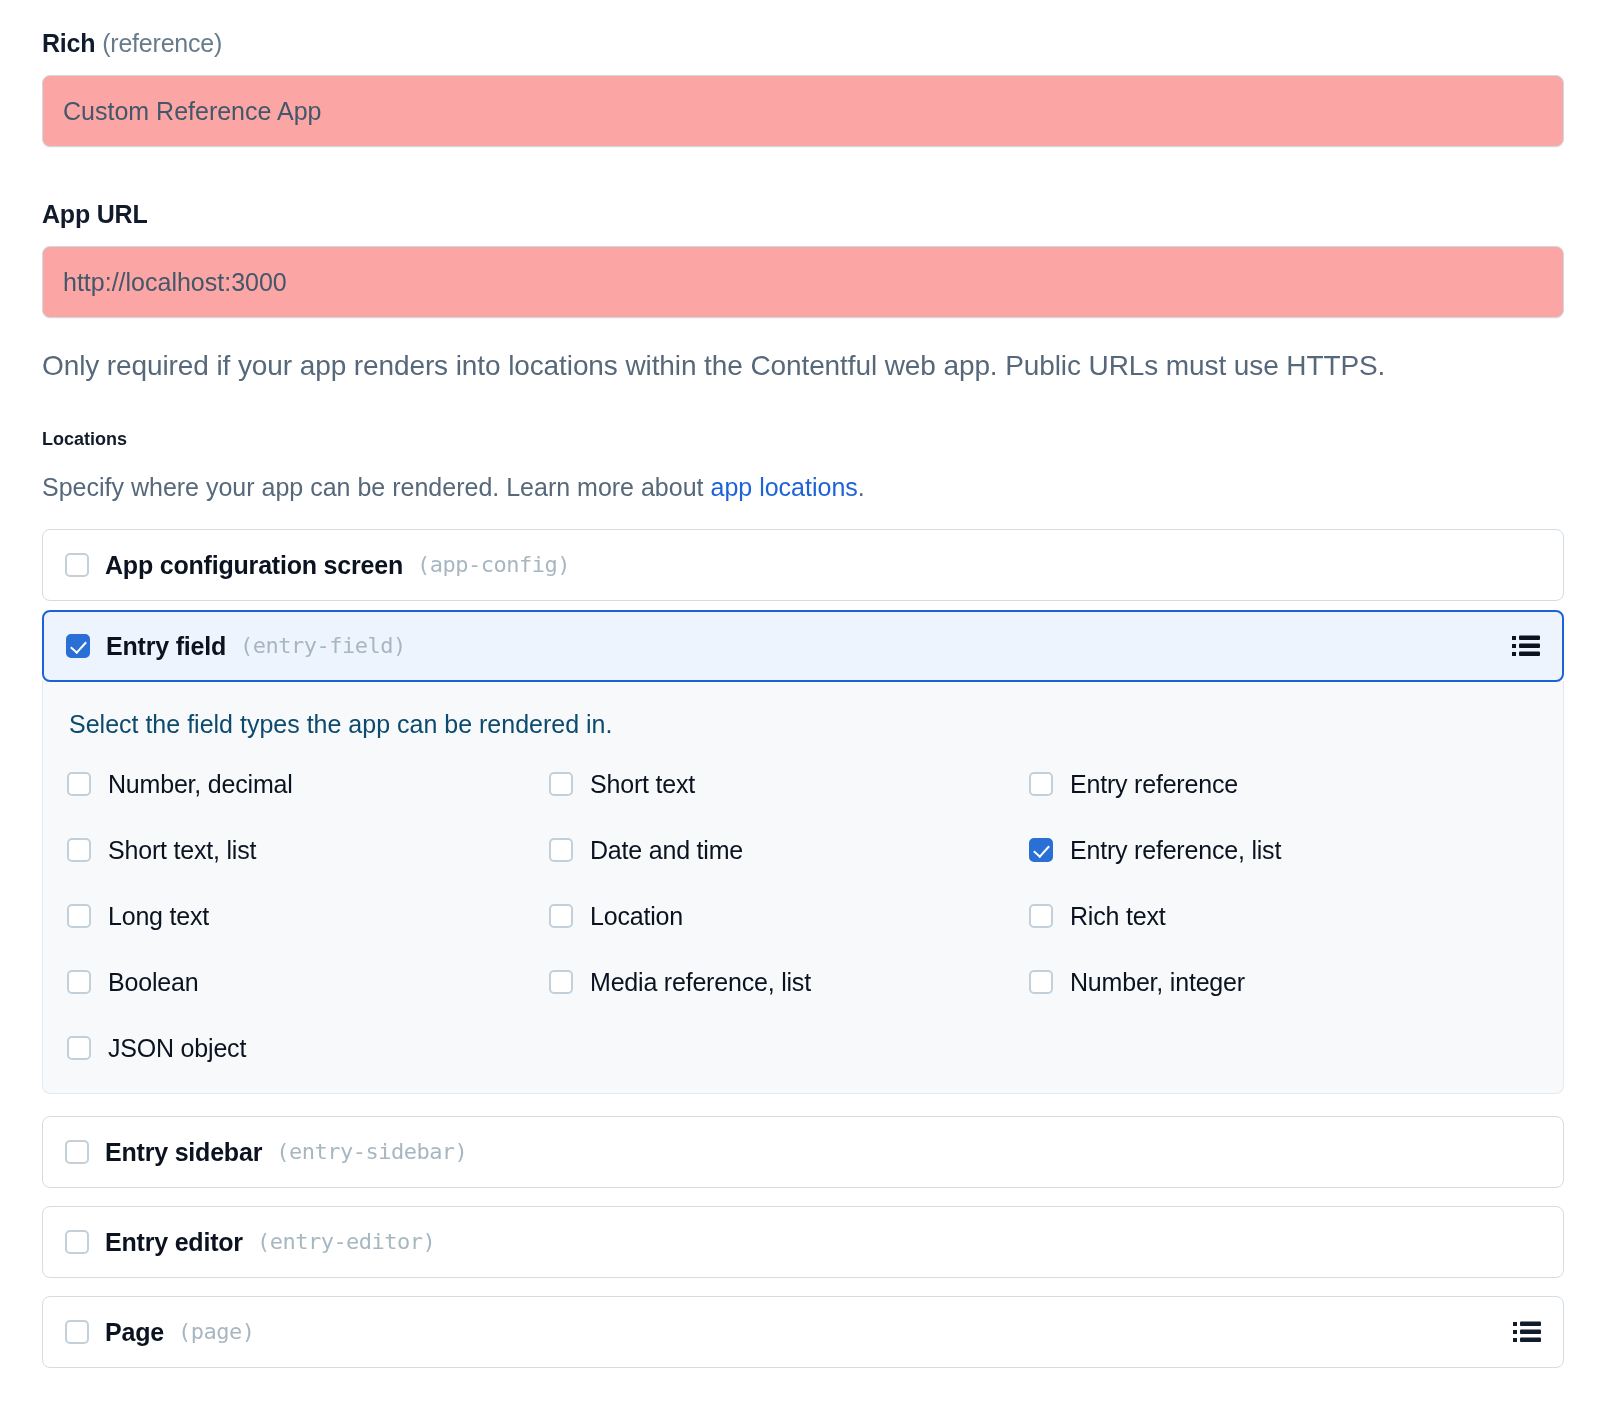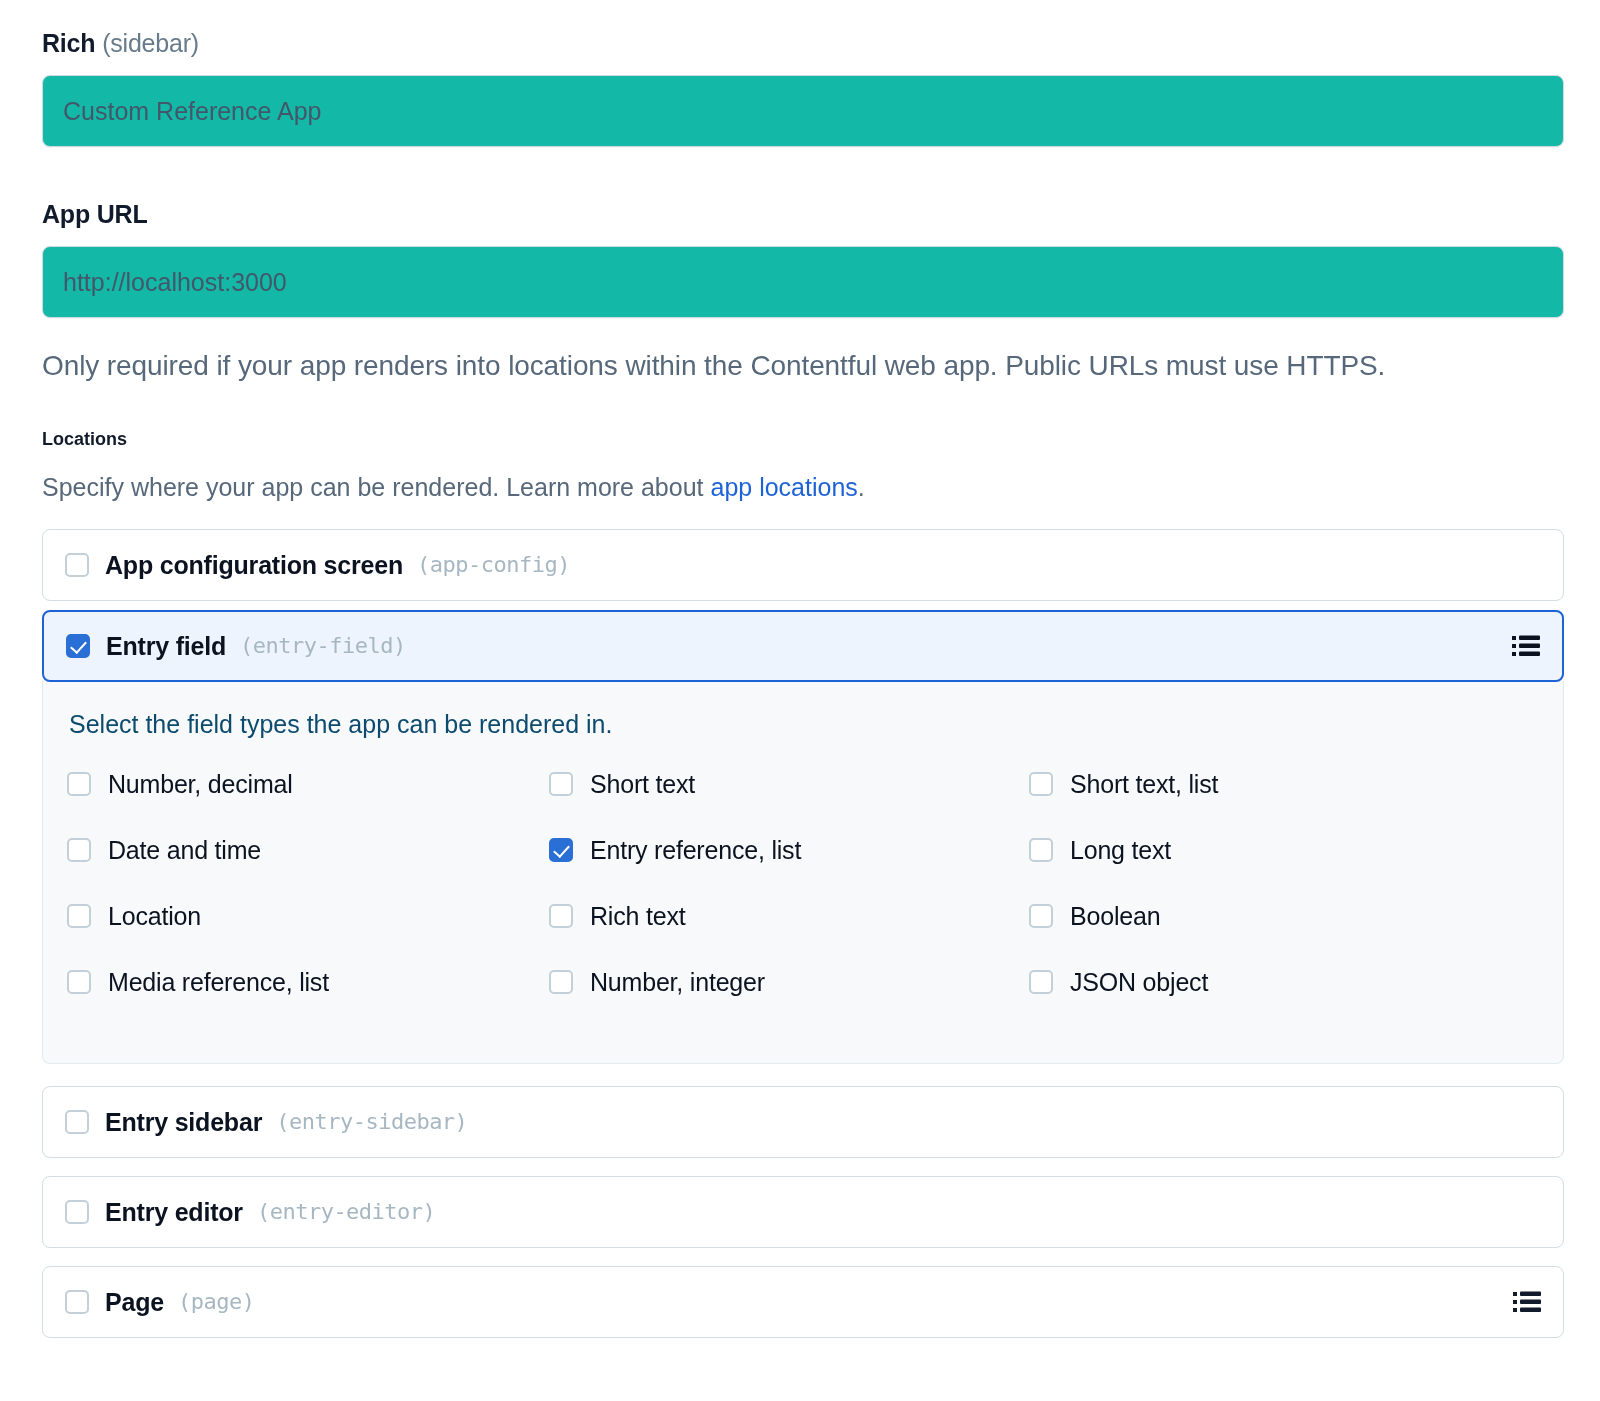--- a/index.html
+++ b/index.html
@@ -35,21 +35,21 @@
     color: #687b8a;
   }
   .text-input {
     display: block;
     width: 1522px;
     height: 72px;
     margin-top: 17px;
     padding: 0 20px;
     border: 1px solid #cfd9e0;
     border-radius: 8px;
-    background: #14b8a6;
+    background: #fca5a5;
     font-family: "Liberation Sans", sans-serif;
     font-size: 25px;
     line-height: 70px;
     color: #43576a;
     outline: none;
     box-shadow: 0 1px 0 rgba(25,37,50,0.04);
   }
   .help-text {
     margin-top: 32px;
     font-size: 28px;
@@ -187,21 +187,21 @@
   }
 </style>
 </head>
 <body>
 
 <div class="page">
 
   <div>
     <div class="field-label">
       <span>Rich</span>
-      <span class="muted">(sidebar)</span>
+      <span class="muted">(reference)</span>
     </div>
     <input class="text-input" type="text" value="Custom Reference App" style="">
   </div>
 
   <div class="block-gap-lg"></div>
 
   <div>
     <div class="field-label">
       <span>App URL</span>
     </div>
@@ -247,20 +247,24 @@
           <div class="ft-grid">
 
             <div class="ft-item">
               <span class="cb"></span>
               <span class="ft-label">Number, decimal</span>
             </div>
             <div class="ft-item">
               <span class="cb"></span>
               <span class="ft-label">Short text</span>
             </div>
+            <div class="ft-item">
+              <span class="cb"></span>
+              <span class="ft-label">Entry reference</span>
+            </div>
 
             <div class="ft-item">
               <span class="cb"></span>
               <span class="ft-label">Short text, list</span>
             </div>
             <div class="ft-item">
               <span class="cb"></span>
               <span class="ft-label">Date and time</span>
             </div>
             <div class="ft-item">

